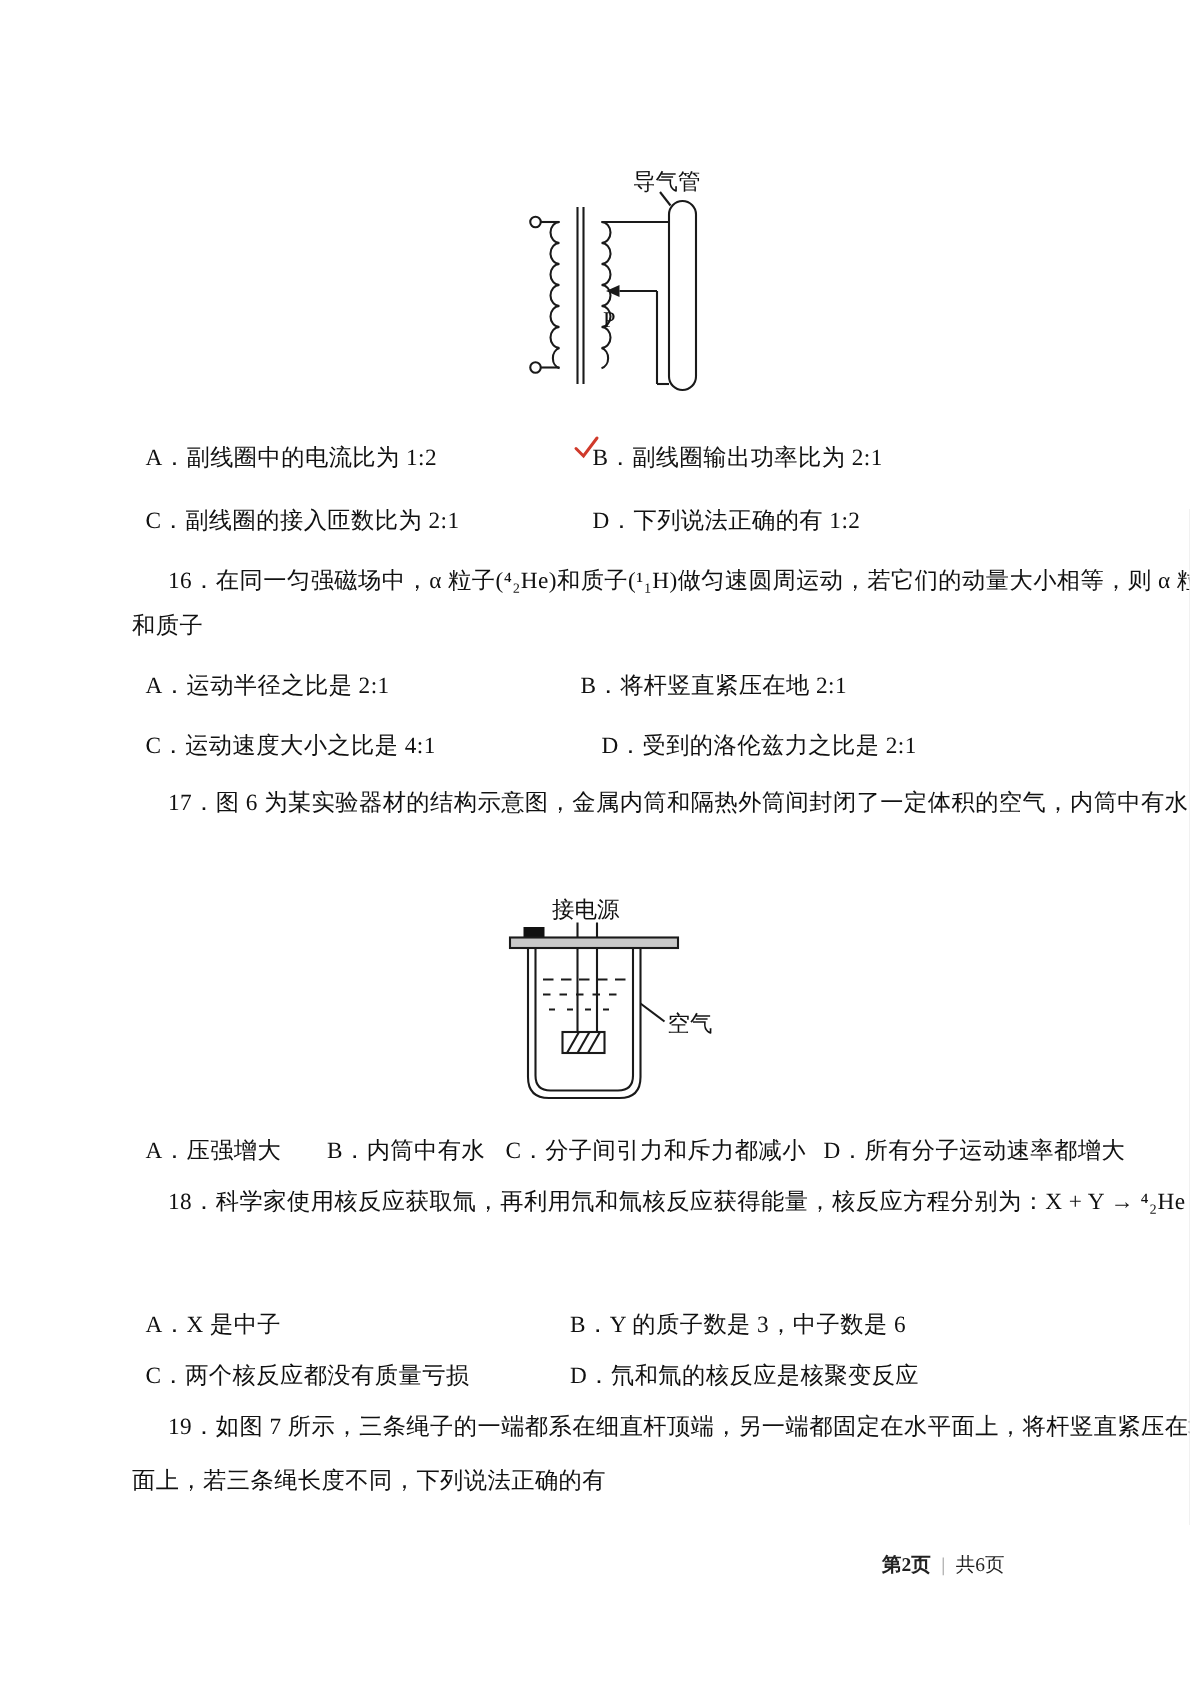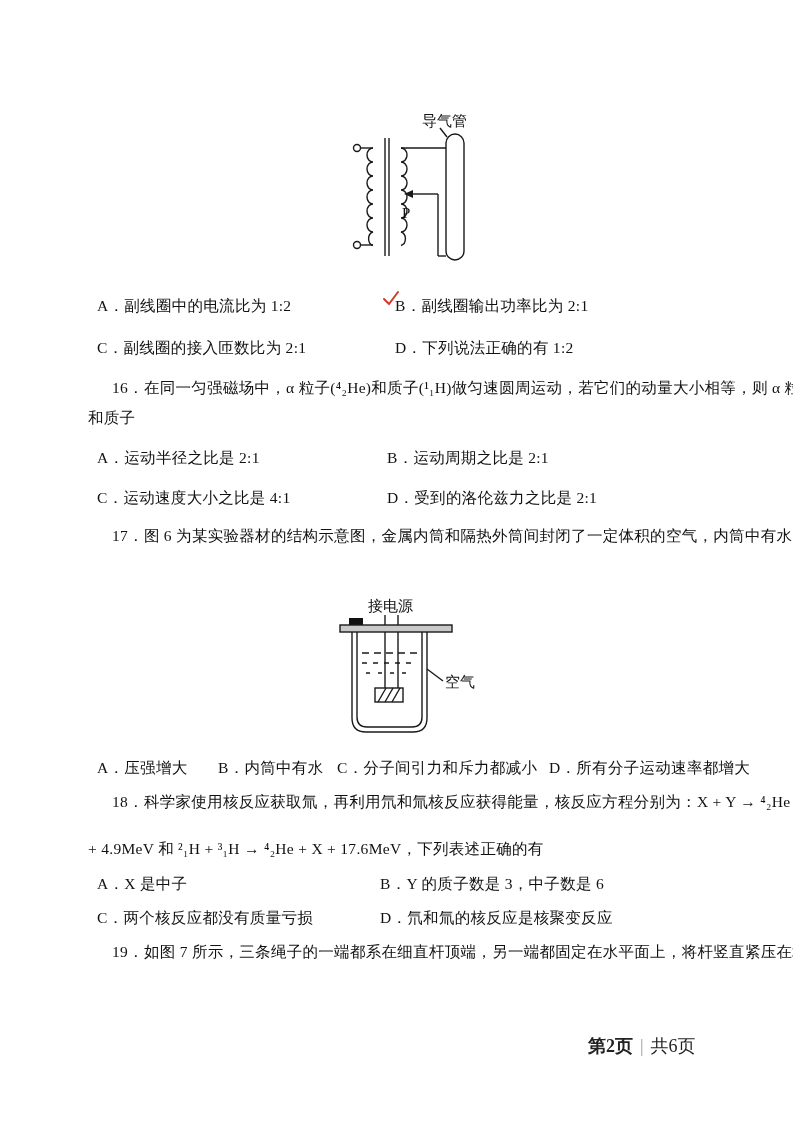--- a/index.html
+++ b/index.html
@@ -15,21 +15,21 @@
   .line{
     position:absolute;
     white-space:nowrap;
     font-size:15.5px;
     line-height:22px;
     letter-spacing:0.3px;
   }
   .opt{position:absolute;top:0;white-space:nowrap;}
   .fig{position:absolute;}
   .figtext{font-size:15px;fill:#111;font-family:"Liberation Serif","DejaVu Serif",serif;}
-  .footer{position:absolute;font-size:18px;color:#222;}
+  .footer{position:absolute;font-size:13px;color:#222;}
   .pg-cur{font-weight:bold;}
   .pg-sep{color:#9a9a9a;margin:0 7px;font-weight:normal;}
   .annotation{position:absolute;}
 </style>
 </head>
 <body>
 
 <div class="page">
 
   <svg class="fig" style="left:340px;top:106px" width="200" height="170" viewBox="0 0 200 170">
@@ -64,25 +64,25 @@
   </div>
 
   <svg class="annotation" style="left:382px;top:290px" width="18" height="16" viewBox="0 0 18 16">
     <path d="M2,9 L7,14 L16,2" fill="none" stroke-width="2" stroke-linecap="round" stroke="#d03a2b"></path>
   </svg>
 
   <div class="line" style="left:112px;top:377px">16．在同一匀强磁场中，α 粒子(⁴₂He)和质子(¹₁H)做匀速圆周运动，若它们的动量大小相等，则 α 粒子</div>
   <div class="line" style="left:88px;top:407px">和质子</div>
   <div class="line" style="left:97px;top:447px">
     <span class="opt" style="left:0">A．运动半径之比是 2:1</span>
-    <span class="opt" style="left:290px">B．运动周期之比是 2:1</span>
+    <span class="opt" style="left:290px">B．将杆竖直紧压在地 2:1</span>
   </div>
   <div class="line" style="left:97px;top:487px">
     <span class="opt" style="left:0">C．运动速度大小之比是 4:1</span>
-    <span class="opt" style="left:290px">D．受到的洛伦兹力之比是 2:1</span>
+    <span class="opt" style="left:304px">D．受到的洛伦兹力之比是 2:1</span>
   </div>
 
   <div class="line" style="left:112px;top:525px">17．图 6 为某实验器材的结构示意图，金属内筒和隔热外筒间封闭了一定体积的空气，内筒中有水，</div>
 
   <svg class="fig" style="left:330px;top:593px" width="190" height="155" viewBox="0 0 190 155">
     <g stroke="#1a1a1a" stroke-width="1.4" fill="none">
       <line x1="55" y1="22" x2="55" y2="95"></line>
       <line x1="68" y1="22" x2="68" y2="95"></line>
       <rect x="19" y="25" width="14" height="7" fill="#111" stroke="none"></rect>
       <rect x="10" y="32" width="112" height="7" fill="#c9c9c9"></rect>
@@ -102,29 +102,29 @@
   </svg>
 
   <div class="line" style="left:97px;top:757px">
     <span class="opt" style="left:0">A．压强增大</span>
     <span class="opt" style="left:121px">B．内筒中有水</span>
     <span class="opt" style="left:240px">C．分子间引力和斥力都减小</span>
     <span class="opt" style="left:452px">D．所有分子运动速率都增大</span>
   </div>
 
   <div class="line" style="left:112px;top:791px">18．科学家使用核反应获取氚，再利用氘和氚核反应获得能量，核反应方程分别为：X + Y → ⁴₂He + ³₁H</div>
-  <div class="line" style="left:88px;top:838px">+ 4.9MeV 和 ²₁H + ³₁H → ⁴₂He + X + 17.6MeV，下列表述正确的有</div>
   <div class="line" style="left:97px;top:873px">
     <span class="opt" style="left:0">A．X 是中子</span>
     <span class="opt" style="left:283px">B．Y 的质子数是 3，中子数是 6</span>
   </div>
   <div class="line" style="left:97px;top:907px">
     <span class="opt" style="left:0">C．两个核反应都没有质量亏损</span>
     <span class="opt" style="left:283px">D．氘和氚的核反应是核聚变反应</span>
   </div>
 
   <div class="line" style="left:112px;top:941px">19．如图 7 所示，三条绳子的一端都系在细直杆顶端，另一端都固定在水平面上，将杆竖直紧压在地</div>
+  <div class="line" style="left:88px;top:977px">面上，若三条绳长度不同，下列说法正确的有</div>
 
   <div class="footer" style="left:588px;top:1034px">
     <span class="pg-cur">第2页</span><span class="pg-sep">|</span><span class="pg-tot">共6页</span>
   </div>
 
 </div>
 
 </body></html>

